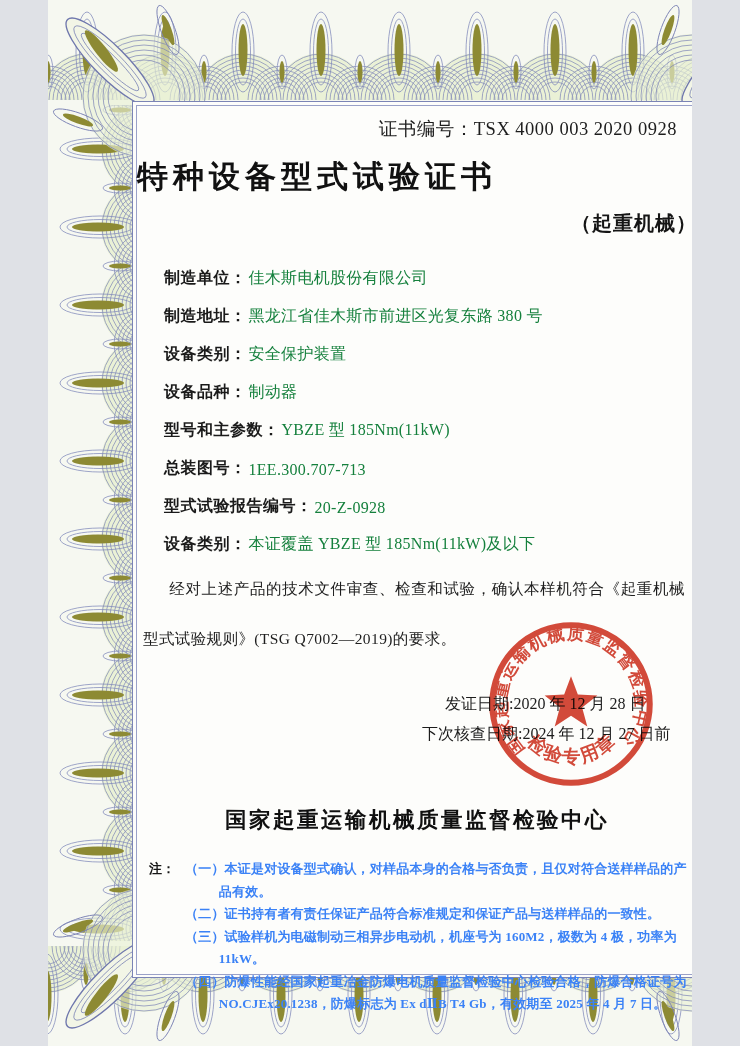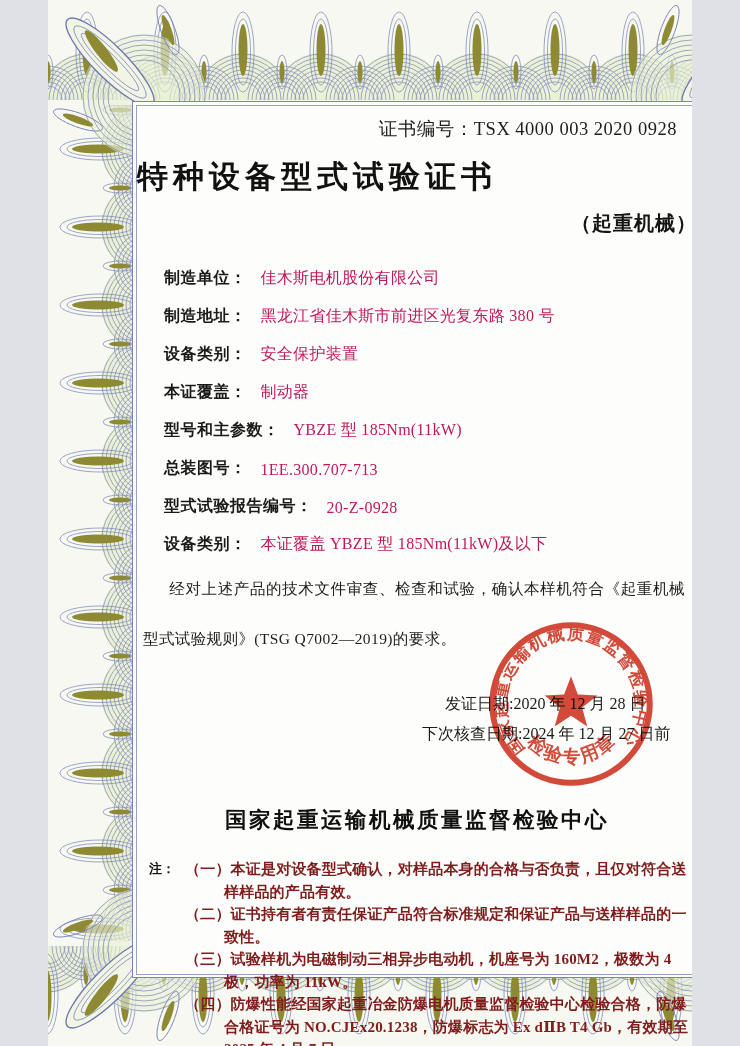--- a/index.html
+++ b/index.html
@@ -33,41 +33,41 @@
     font-weight:bold;font-size:31px;letter-spacing:5px;color:#111;
   }
   .subtitle{
     position:absolute;top:104px;left:0;right:0;text-align:right;
     font-family:"Liberation Sans","DejaVu Sans",sans-serif;
     font-weight:bold;font-size:20px;letter-spacing:1px;color:#151515;
   }
   .fields{position:absolute;top:145px;left:27px;right:14px;}
   .frow{height:38px;display:flex;align-items:flex-end;font-size:16px;white-space:nowrap;}
   .flabel{font-weight:bold;color:#1a1a1a;letter-spacing:0.5px;}
-  .fvalue{color:#be185d;margin-left:14px;letter-spacing:0.3px;}
+  .fvalue{color:#15803d;margin-left:2px;letter-spacing:0.3px;}
 
   .statement{
     position:absolute;top:458px;left:6px;right:12px;
     font-size:15.5px;line-height:50px;text-indent:1.7em;
     color:#1d1d1d;letter-spacing:0.4px;text-align:justify;
   }
   .dates{position:absolute;top:583px;left:285px;font-size:16px;line-height:30px;color:#1c1c1c;}
   .dates .issue{padding-left:23px;}
 
   .authority{
     position:absolute;top:699px;left:0;right:0;text-align:center;
     font-family:"Liberation Sans","DejaVu Sans",sans-serif;
     font-weight:bold;font-size:21.5px;letter-spacing:2.5px;color:#101010;
   }
 
   .notes{position:absolute;top:752px;left:12px;right:4px;display:flex;}
   .notes-label{width:36px;font-weight:bold;font-size:13px;padding-top:2px;color:#161616;flex:0 0 auto;}
   .notes-list{flex:1;}
   .note{
-    font-size:15px;line-height:22.5px;color:#7f1d1d;
+    font-size:13px;line-height:22.5px;color:#3b82f6;
     padding-left:2.6em;text-indent:-2.6em;font-weight:600;
     letter-spacing:0.2px;
   }
 
   .stamp{
     position:absolute;left:346px;top:510px;width:176px;height:176px;
     z-index:3;mix-blend-mode:multiply;opacity:0.92;
   }
 </style>
 </head>
@@ -175,21 +175,21 @@
         </div>
         <div class="frow">
           <span class="flabel">制造地址：</span>
           <span class="fvalue">黑龙江省佳木斯市前进区光复东路 380 号</span>
         </div>
         <div class="frow">
           <span class="flabel">设备类别：</span>
           <span class="fvalue">安全保护装置</span>
         </div>
         <div class="frow">
-          <span class="flabel">本证覆盖：</span>
+          <span class="flabel">设备品种：</span>
           <span class="fvalue">制动器</span>
         </div>
         <div class="frow">
           <span class="flabel">型号和主参数：</span>
           <span class="fvalue">YBZE 型 185Nm(11kW)</span>
         </div>
         <div class="frow">
           <span class="flabel">总装图号：</span>
           <span class="fvalue">1EE.300.707-713</span>
         </div>

